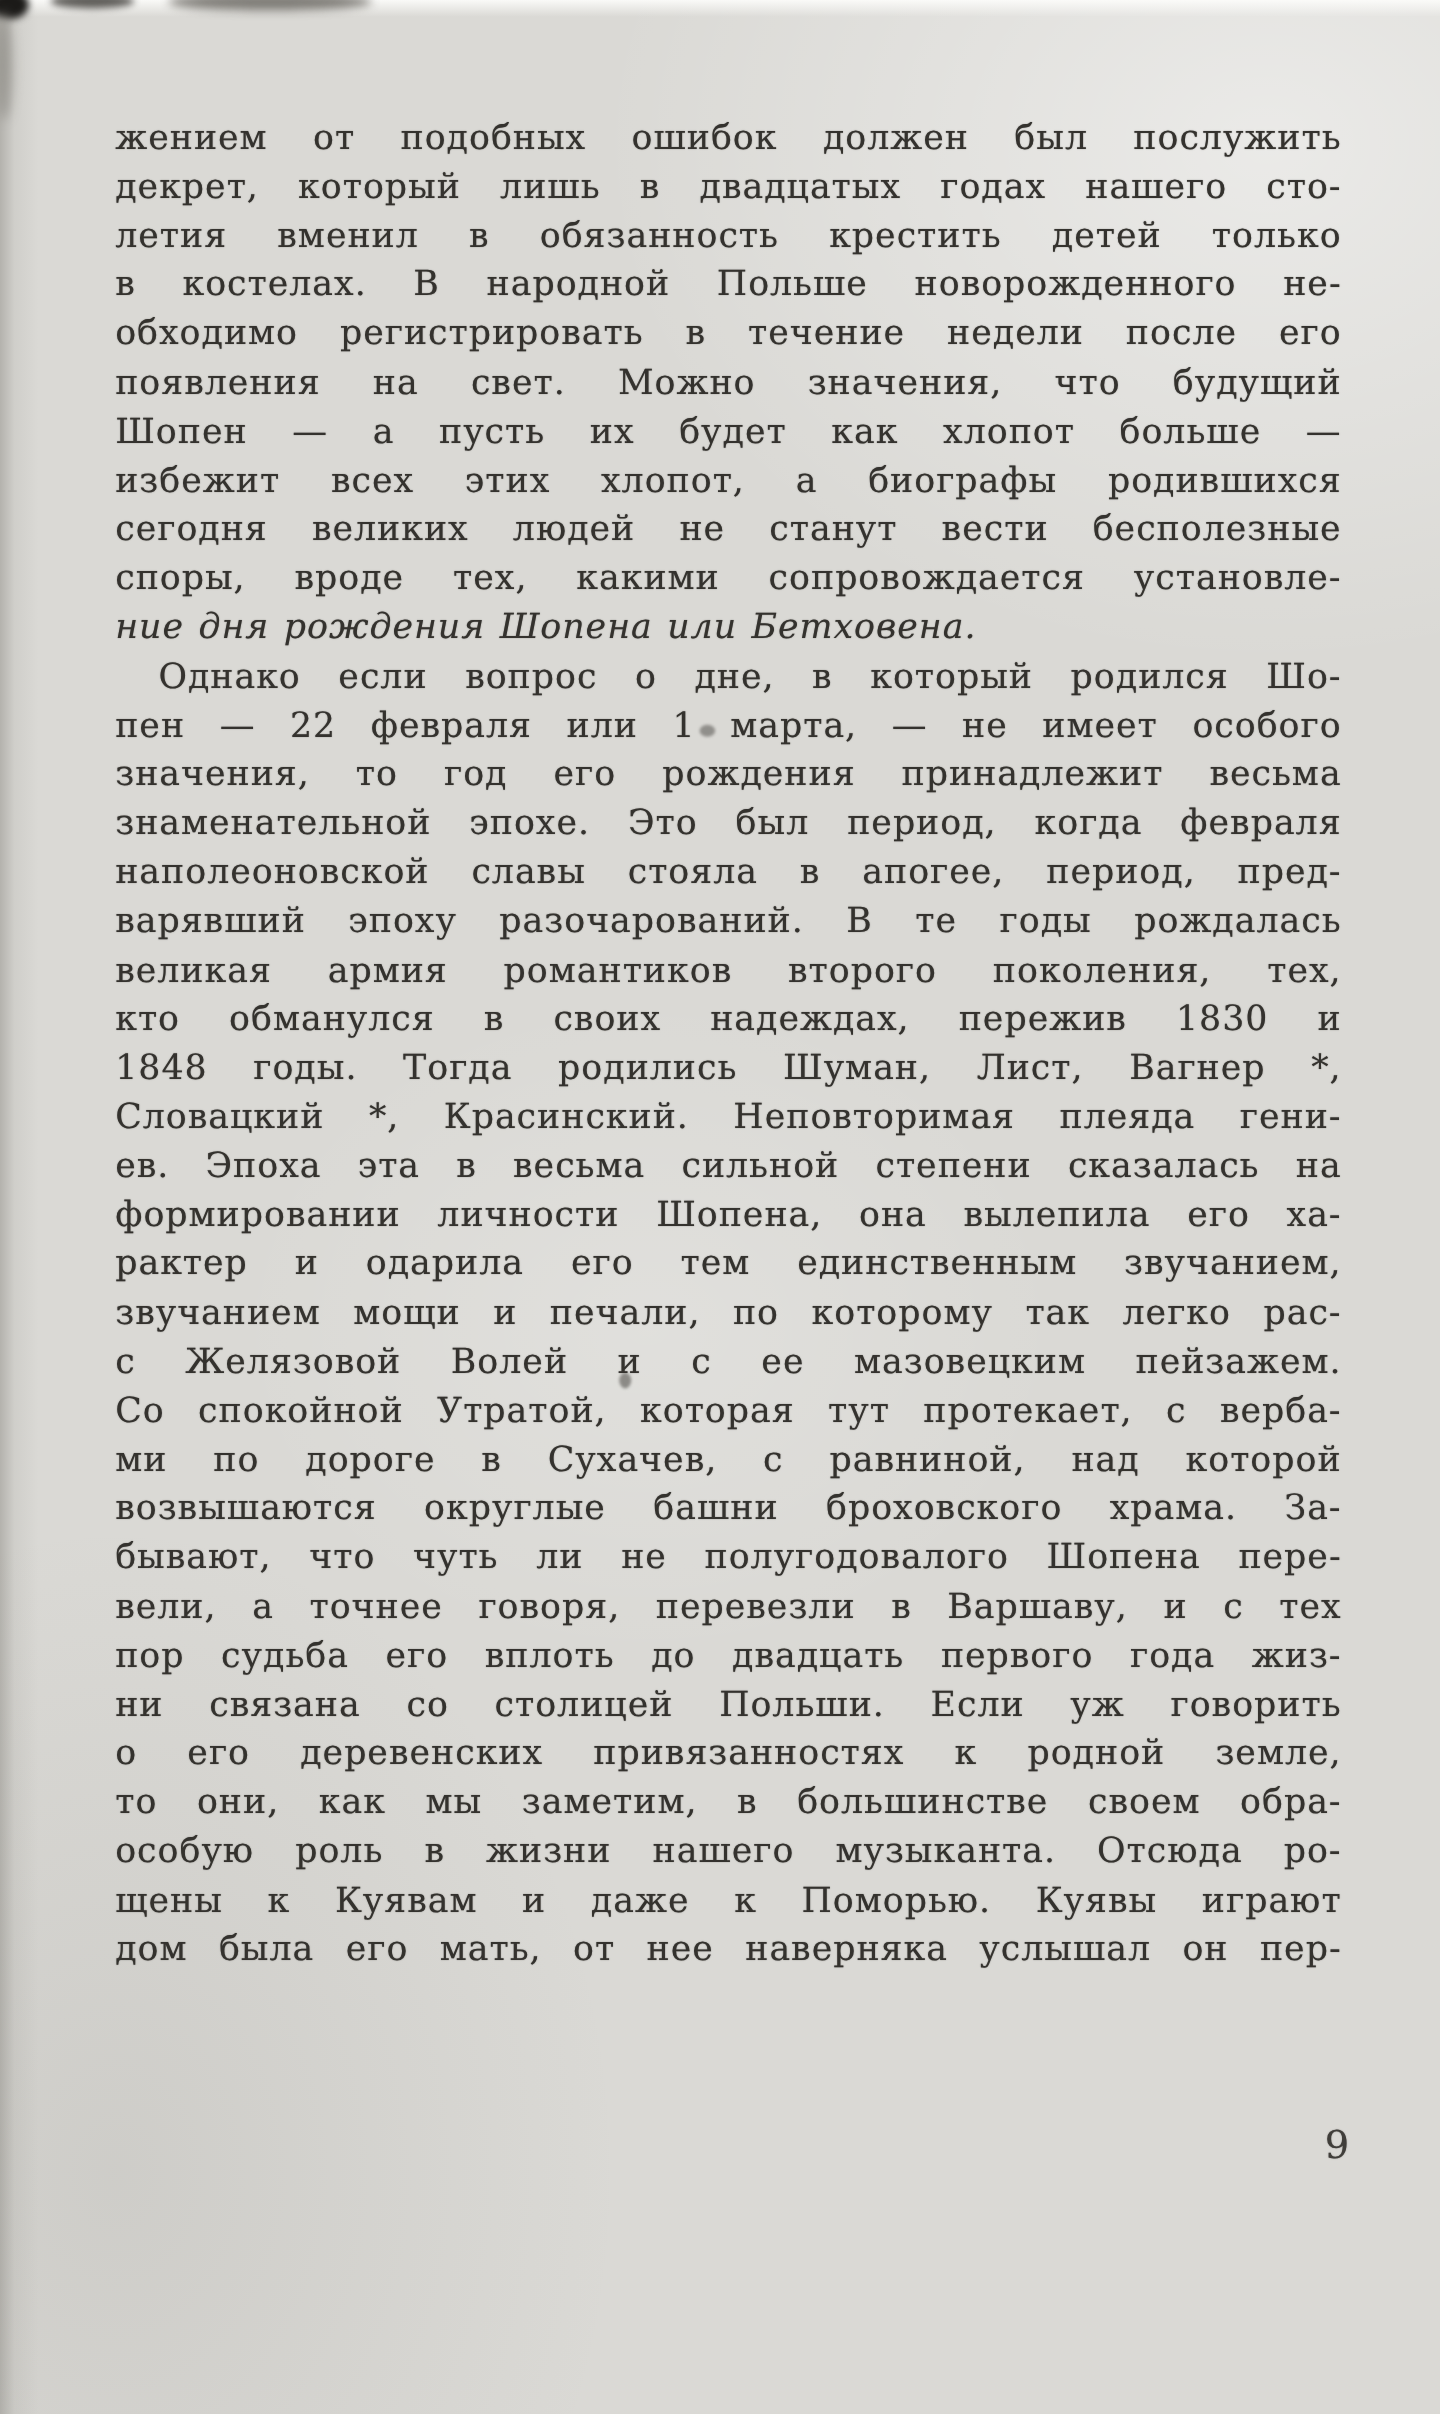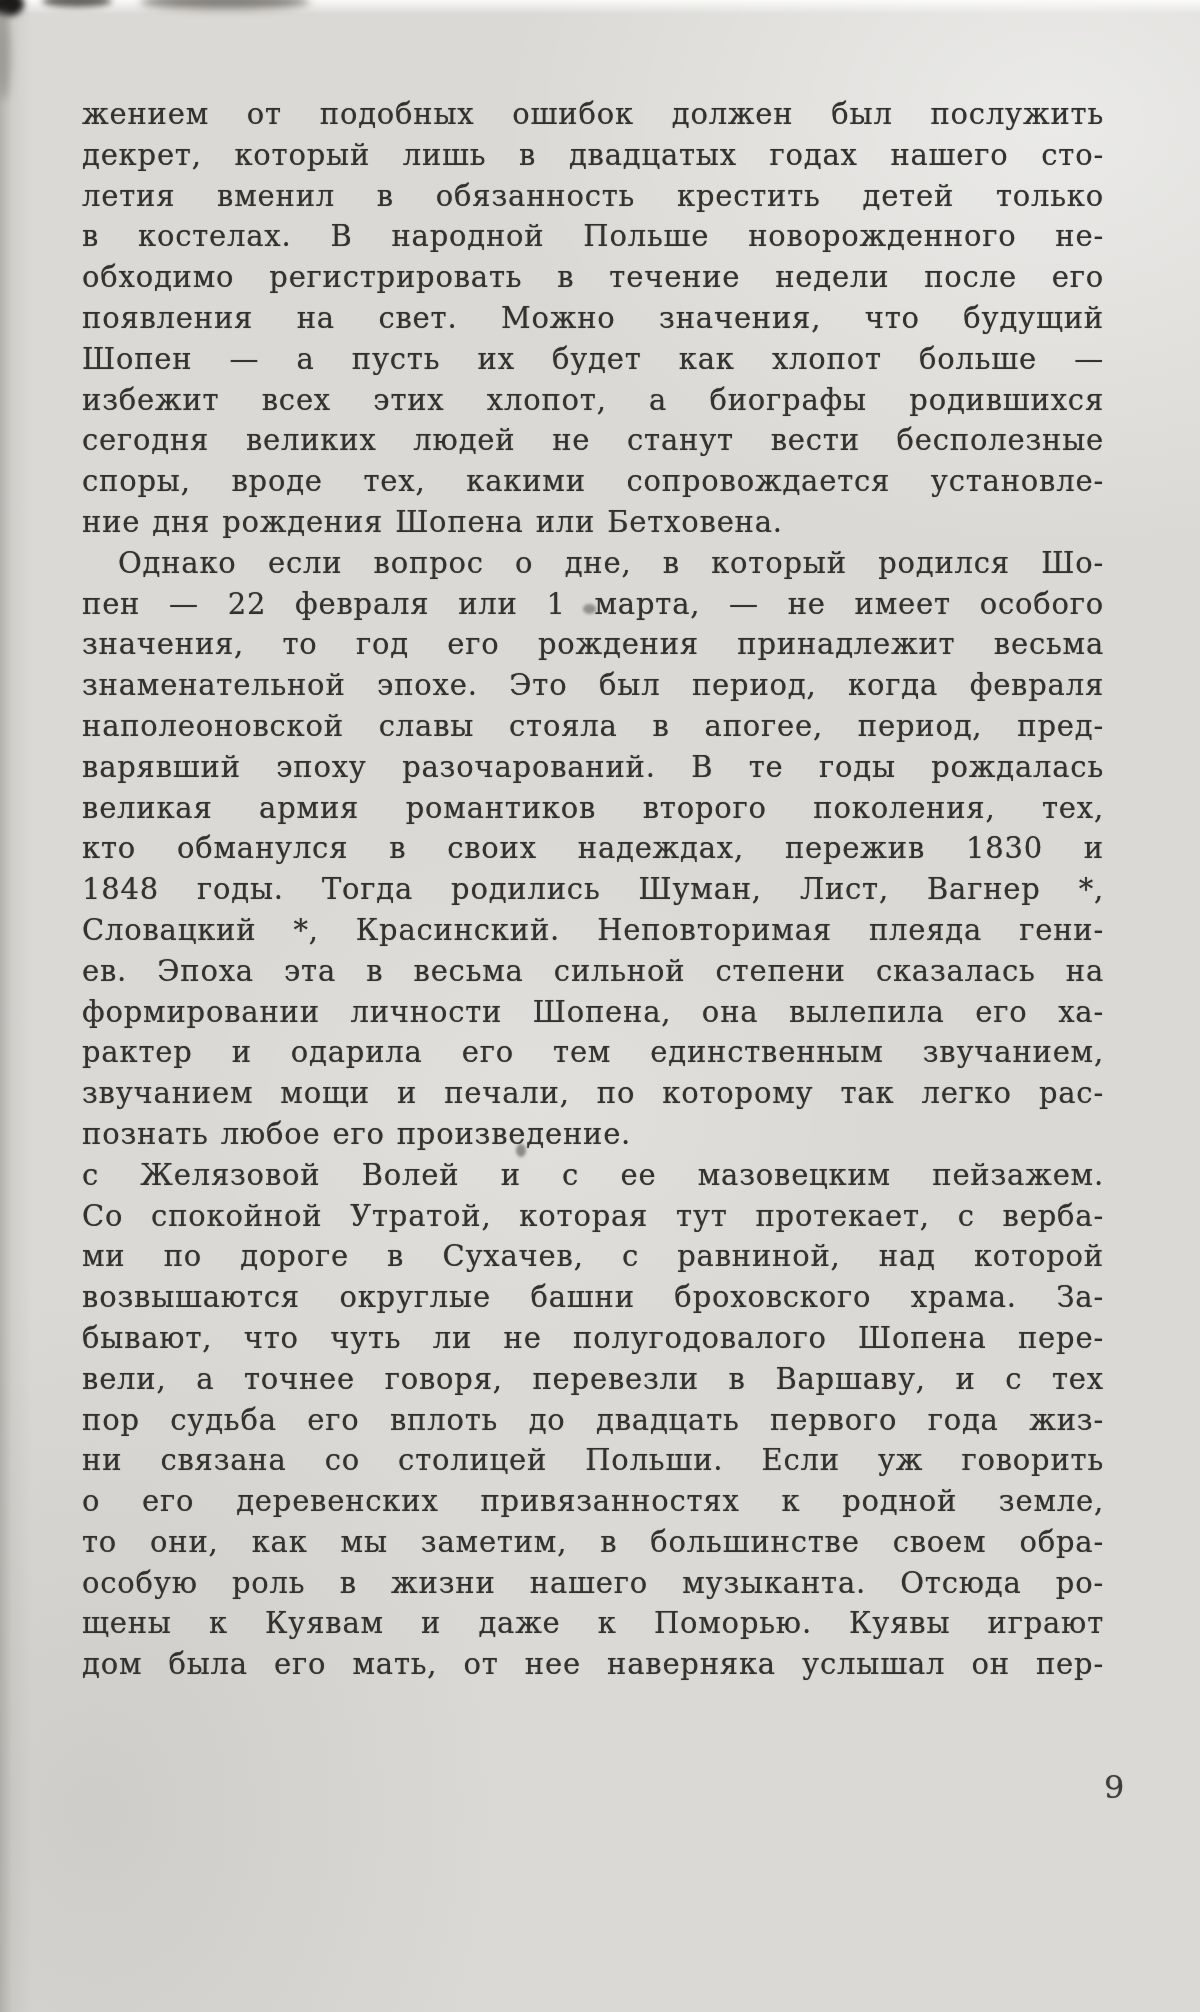--- a/index.html
+++ b/index.html
@@ -18,33 +18,33 @@
       radial-gradient(ellipse 500px 400px at 45% 55%, rgba(255,255,255,0.18), rgba(255,255,255,0) 70%);
   }
   .smudge{position:absolute;border-radius:50%;}
   .smudge.s1{left:-8px;top:-8px;width:32px;height:24px;background:#1b1a18;filter:blur(3px);}
   .smudge.s2{left:42px;top:-5px;width:70px;height:12px;background:#45433f;filter:blur(3px);opacity:.85;}
   .smudge.s3{left:140px;top:-6px;width:170px;height:15px;background:#625f59;filter:blur(4px);opacity:.8;}
   .smudge.s4{left:583px;top:604px;width:13px;height:10px;background:#55534f;filter:blur(1.5px);opacity:.55;}
   .smudge.s5{left:516px;top:1144px;width:10px;height:13px;background:#55534f;filter:blur(1.5px);opacity:.6;}
   .smudge.s6{left:-4px;top:10px;width:14px;height:90px;background:#8d8b85;filter:blur(5px);opacity:.7;}
   .text-block{
-    position:absolute;left:82px;top:94px;width:1022px;
+    position:absolute;left:96px;top:94px;width:1022px;
     color:#34322e;font-size:29px;line-height:40.8px;
     letter-spacing:0.8px;word-spacing:2px;
     text-shadow:0 0 1px rgba(52,50,46,0.6);
   }
   .line{
     height:40.8px;
     text-align:justify;
     -moz-text-align-last:justify;
     text-align-last:justify;
   }
   .line.indent{text-indent:36px;}
-  .line.end{text-align-last:left;-moz-text-align-last:left;}
+  .line.end{text-align-last:left;font-style:italic;-moz-text-align-last:left;}
   .page-number{
     position:absolute;left:1104px;top:1768px;
     font-size:32px;color:#403e3a;
     text-shadow:0 0 1px rgba(60,58,54,0.6);
   }
 </style>
 </head>
 <body>
 
 <div class="page">
@@ -74,21 +74,20 @@
     <div class="line">наполеоновской славы стояла в апогее, период, пред-</div>
     <div class="line">варявший эпоху разочарований. В те годы рождалась</div>
     <div class="line">великая армия романтиков второго поколения, тех,</div>
     <div class="line">кто обманулся в своих надеждах, пережив 1830 и</div>
     <div class="line">1848 годы. Тогда родились Шуман, Лист, Вагнер *,</div>
     <div class="line">Словацкий *, Красинский. Неповторимая плеяда гени-</div>
     <div class="line">ев. Эпоха эта в весьма сильной степени сказалась на</div>
     <div class="line">формировании личности Шопена, она вылепила его ха-</div>
     <div class="line">рактер и одарила его тем единственным звучанием,</div>
     <div class="line">звучанием мощи и печали, по которому так легко рас-</div>
-    <div class="line end">познать любое его произведение.</div>
     <div class="line">с Желязовой Волей и с ее мазовецким пейзажем.</div>
     <div class="line">Со спокойной Утратой, которая тут протекает, с верба-</div>
     <div class="line">ми по дороге в Сухачев, с равниной, над которой</div>
     <div class="line">возвышаются округлые башни броховского храма. За-</div>
     <div class="line">бывают, что чуть ли не полугодовалого Шопена пере-</div>
     <div class="line">вели, а точнее говоря, перевезли в Варшаву, и с тех</div>
     <div class="line">пор судьба его вплоть до двадцать первого года жиз-</div>
     <div class="line">ни связана со столицей Польши. Если уж говорить</div>
     <div class="line">о его деревенских привязанностях к родной земле,</div>
     <div class="line">то они, как мы заметим, в большинстве своем обра-</div>

